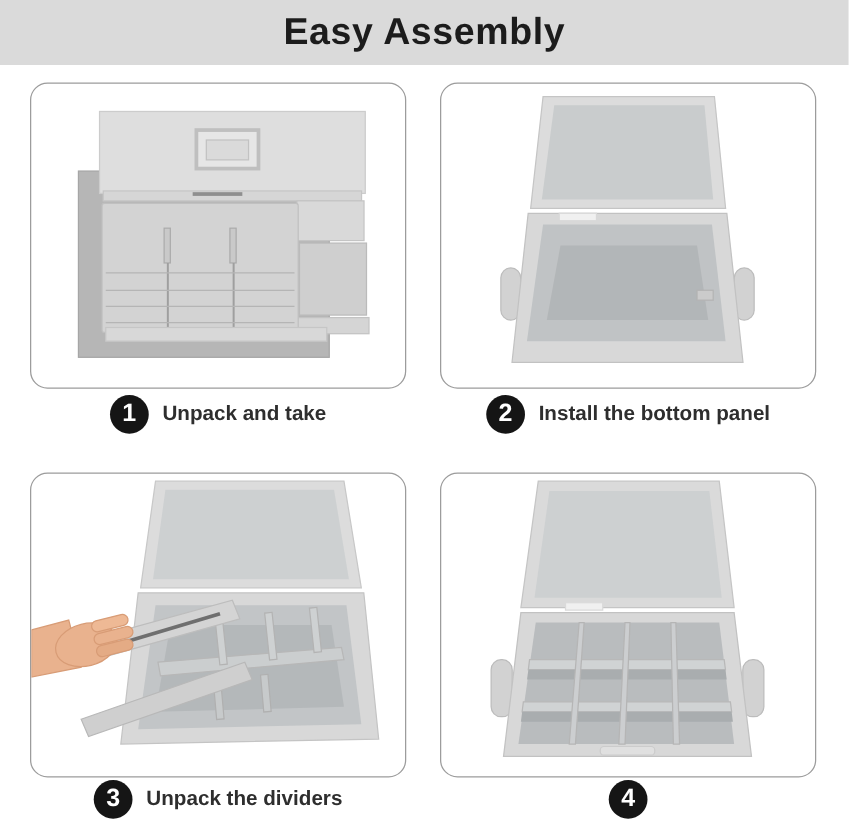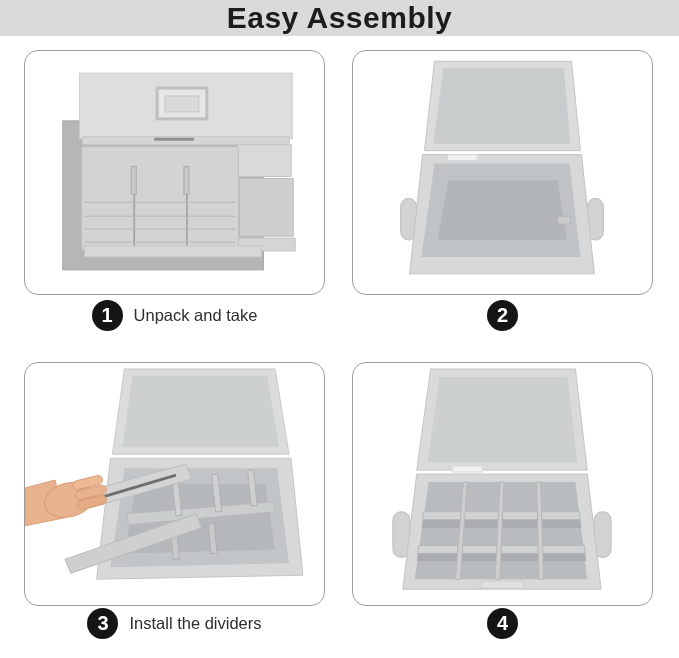--- a/index.html
+++ b/index.html
@@ -3,21 +3,21 @@
 <meta charset="utf-8">
 <style>
   html, body { margin: 0; padding: 0; }
   body {
     width: 679px; height: 658px;
     background: #ffffff;
     font-family: "Liberation Sans", sans-serif;
     overflow: hidden;
   }
   .header {
-    height: 36px; background: #dadada;
+    height: 52px; background: #dadada;
     display: flex; align-items: center; justify-content: center;
   }
   .header h1 {
     margin: 0; font-size: 30px; font-weight: 700;
     color: #1c1c1c; letter-spacing: 0.5px;
   }
   .grid {
     display: grid;
     grid-template-columns: 1fr 1fr;
     grid-template-rows: 245px 67px 244px 36px;
@@ -37,21 +37,21 @@
   .caption.r1 { padding-top: 5px; }
   .caption.r2 { padding-top: 2px; }
   .cap-inner { display: flex; align-items: center; gap: 11px; }
   .badge {
     width: 31px; height: 31px; border-radius: 50%;
     background: #151515; color: #ffffff;
     font-weight: 700; font-size: 20px;
     display: flex; align-items: center; justify-content: center;
     flex: 0 0 auto;
   }
-  .cap-text { font-size: 16.5px; color: #2e2e2e; line-height: 1.24; }
+  .cap-text { font-size: 16.5px; color: #2e2e2e; line-height: 1.24; font-weight: bold; }
   .cap-text span { display: block; }
 </style>
 </head>
 <body>
 
 <div class="page">
 
   <header class="header">
     <h1>Easy Assembly</h1>
   </header>
@@ -122,20 +122,23 @@
         <div class="badge">1</div>
         <div class="cap-text">
           <span>Unpack and take</span>
         </div>
       </div>
     </div>
 
     <div class="caption r1">
       <div class="cap-inner">
         <div class="badge">2</div>
+        <div class="cap-text">
+          <span>Install the bottom panel</span>
+        </div>
       </div>
     </div>
 
     <div class="panel">
       <svg viewBox="0 0 301 244">
 
         <g>
           <polygon points="100,6 252,6 266,92 88,92" fill="#dcdcdc" stroke="#c8c8c8"></polygon>
           <polygon points="108,13 244,13 256,85 98,85" fill="#cdd0d1"></polygon>
         </g>
@@ -200,21 +203,21 @@
           <polygon points="185,120 189,120 192,218 187,218" fill="#ccced0" stroke="#b5b5b5"></polygon>
           <rect x="128" y="220" width="44" height="7" rx="3" fill="#e0e0e0" stroke="#cccccc"></rect>
         </g>
       </svg>
     </div>
 
     <div class="caption r2">
       <div class="cap-inner">
         <div class="badge">3</div>
         <div class="cap-text">
-          <span>Install the dividers</span>
+          <span>Unpack the dividers</span>
         </div>
       </div>
     </div>
 
     <div class="caption r2">
       <div class="cap-inner">
         <div class="badge">4</div>
       </div>
     </div>
 

